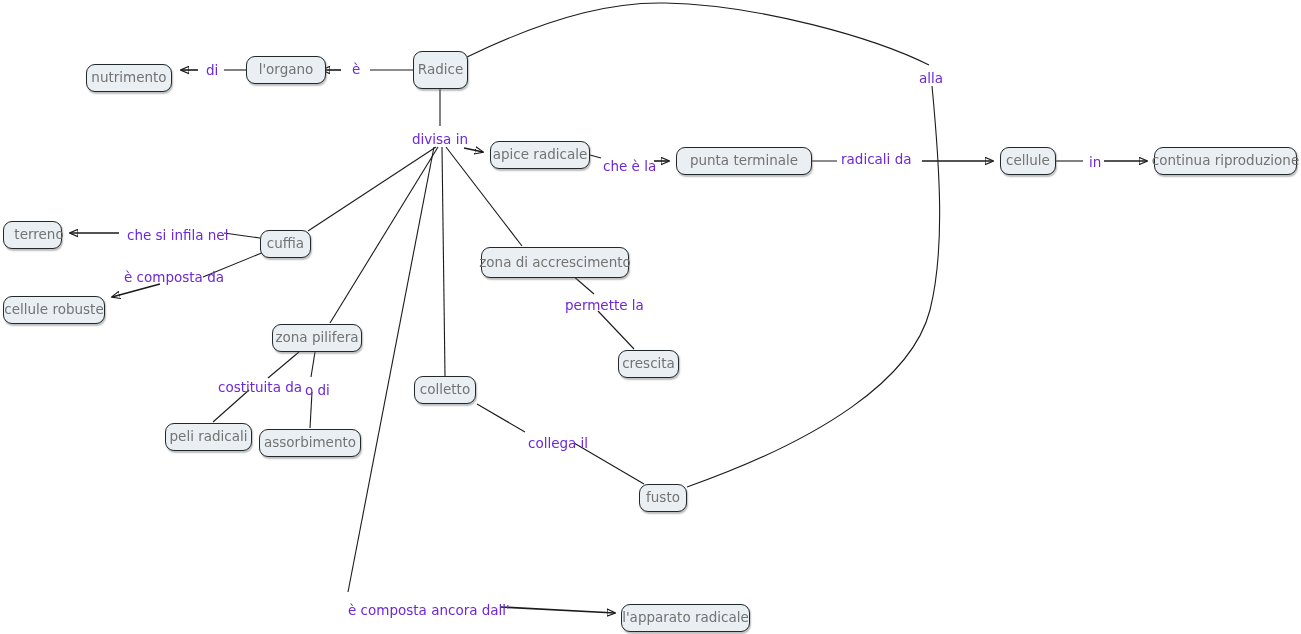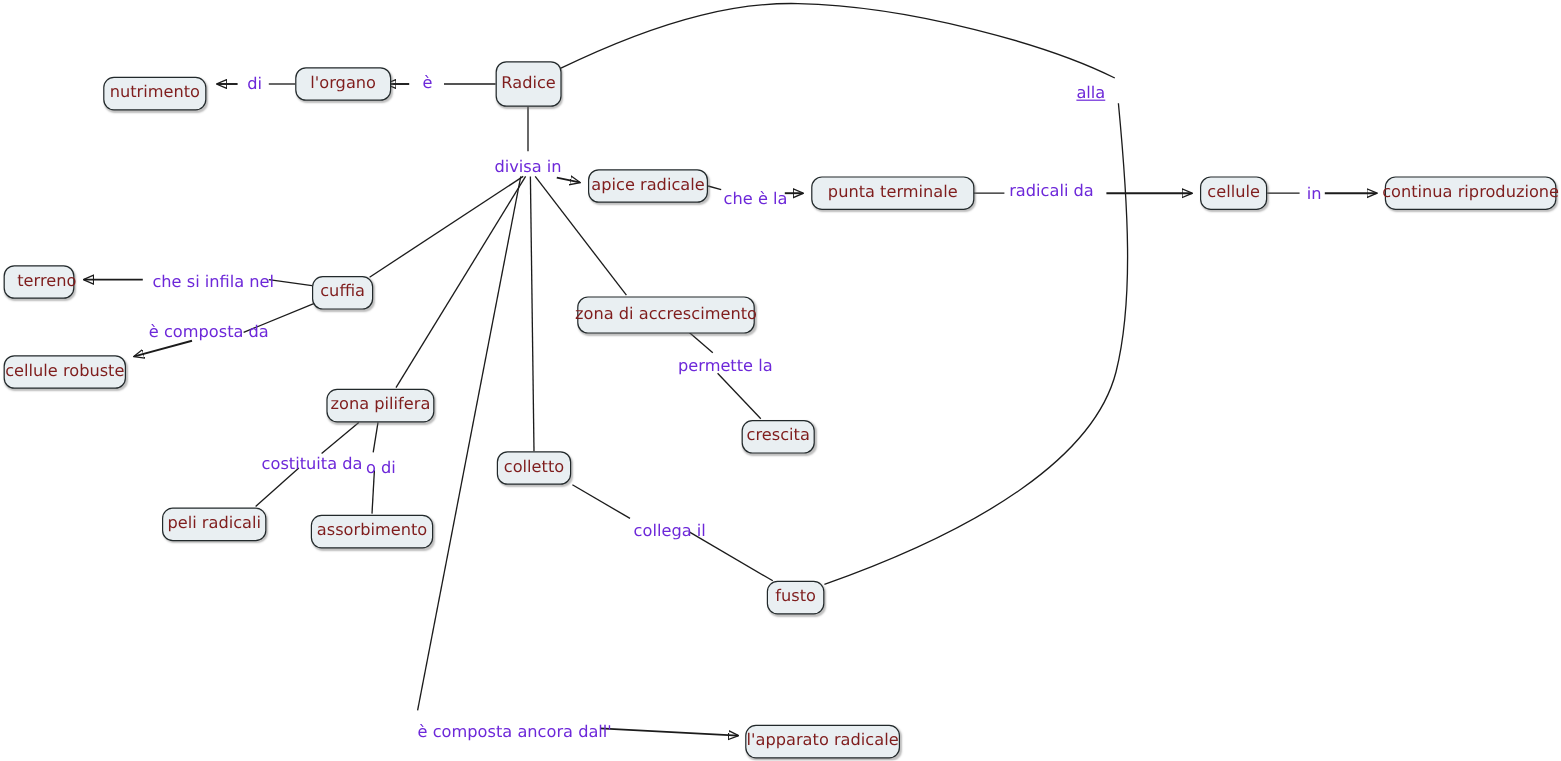--- a/index.html
+++ b/index.html
@@ -34,21 +34,21 @@
   }
   svg.edge-layer .thick {
     stroke-width: 1.6;
   }
   .node {
     position: absolute;
     box-sizing: border-box;
     background: #e9eff2;
     border: 1.3px solid #22292b;
     border-radius: 9px;
-    color: #7f1d1d;
+    color: #737373;
     font-size: 13.5px;
     line-height: 1;
     display: flex;
     align-items: center;
     justify-content: center;
     white-space: nowrap;
     padding: 0 9px;
     box-shadow: 1px 1.5px 1.5px rgba(110,110,110,0.45);
   }
   .link-label {
@@ -160,40 +160,40 @@
     </div>
   <div class="node" style="left:272px; top:324px; width:90px;  height:28px;">
       <span>zona pilifera</span>
     </div>
   <div class="node" style="left:618px; top:350px; width:61px;  height:28px;">
       <span>crescita</span>
     </div>
   <div class="node" style="left:414px; top:376px; width:62px;  height:28px;">
       <span>colletto</span>
     </div>
-  <div class="node" style="left:135px; top:423px; width:87px;  height:28px;">
+  <div class="node" style="left:165px; top:423px; width:87px;  height:28px;">
       <span>peli radicali</span>
     </div>
   <div class="node" style="left:259px; top:429px; width:102px; height:28px;">
       <span>assorbimento</span>
     </div>
   <div class="node" style="left:639px; top:484px; width:48px;  height:28px;">
       <span>fusto</span>
     </div>
   <div class="node" style="left:621px; top:604px; width:129px; height:28px;">
       <span>l'apparato radicale</span>
     </div>
 
   <div class="link-label" style="left:206px;  top:64px;">di</div>
   <div class="link-label" style="left:352px;  top:63px;">è</div>
   <div class="link-label" style="left:412px;  top:133px;">divisa in</div>
   <div class="link-label" style="left:603px;  top:160px;">che è la</div>
   <div class="link-label" style="left:841px;  top:153px;">radicali da</div>
   <div class="link-label" style="left:1089px; top:156px;">in</div>
-  <div class="link-label" style="left:897px;  top:72px;text-decoration:underline;">alla</div>
+  <div class="link-label" style="left:919px;  top:72px;">alla</div>
   <div class="link-label" style="left:127px;  top:229px;">che si infila nel</div>
   <div class="link-label" style="left:124px;  top:271px;">è composta da</div>
   <div class="link-label" style="left:565px;  top:299px;">permette la</div>
   <div class="link-label" style="left:218px;  top:381px;">costituita da</div>
   <div class="link-label" style="left:305px;  top:384px;">o di</div>
   <div class="link-label" style="left:528px;  top:437px;">collega il</div>
   <div class="link-label" style="left:348px;  top:604px;">è composta ancora dall'</div>
 
 </div>
 

